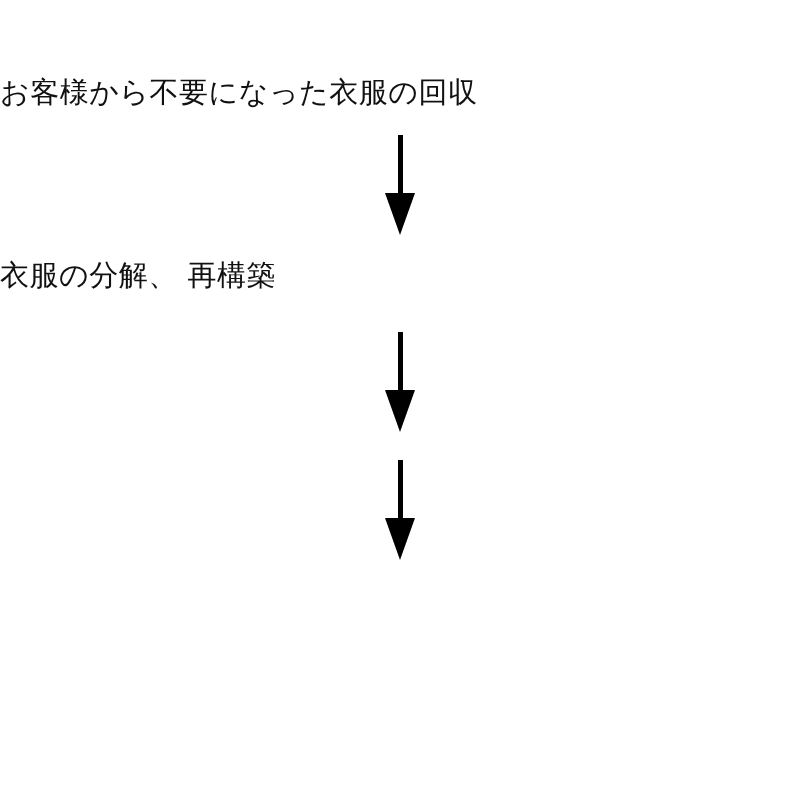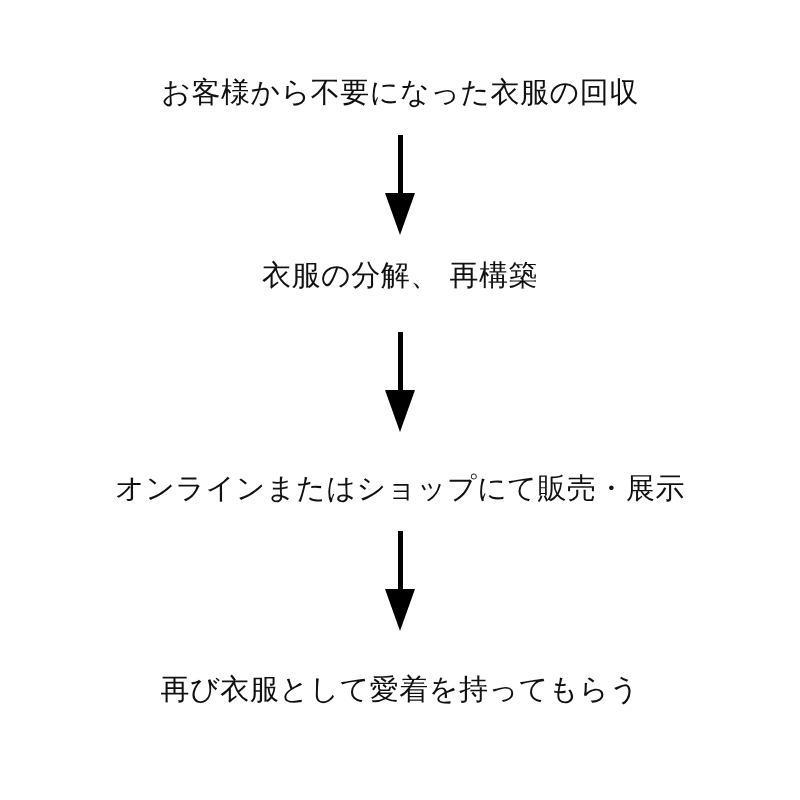--- a/index.html
+++ b/index.html
@@ -22,21 +22,20 @@
     background: #ffffff;
     display: flex;
     flex-direction: column;
     align-items: center;
     justify-content: flex-start;
     box-sizing: border-box;
   }
 
   .flow-step {
     width: 100%;
-    text-align: center;
     color: #111111;
     font-family: "DejaVu Serif", "Liberation Serif", serif;
     font-size: 29px;
     line-height: 1.0;
     letter-spacing: 0.5px;
     white-space: nowrap;
     font-weight: 400;
   }
 
   .flow-connector {
@@ -79,26 +78,24 @@
 
   <div class="flow-connector conn-2">
     <span>
       <svg width="34" height="100" viewBox="0 0 34 100" aria-hidden="true">
         <rect x="15" y="0" width="5" height="60" fill="#000000"></rect>
         <polygon points="2,58 32,58 17,100" fill="#000000"></polygon>
       </svg>
     </span>
   </div>
 
-  <div class="flow-step step-3">オンラインまたはショップにて販売・展示</div>
 
   <div class="flow-connector conn-3">
     <span>
       <svg width="34" height="100" viewBox="0 0 34 100" aria-hidden="true">
         <rect x="15" y="0" width="5" height="60" fill="#000000"></rect>
         <polygon points="2,58 32,58 17,100" fill="#000000"></polygon>
       </svg>
     </span>
   </div>
 
-  <div class="flow-step step-4">再び衣服として愛着を持ってもらう</div>
 
 </div>
 
 </body></html>

